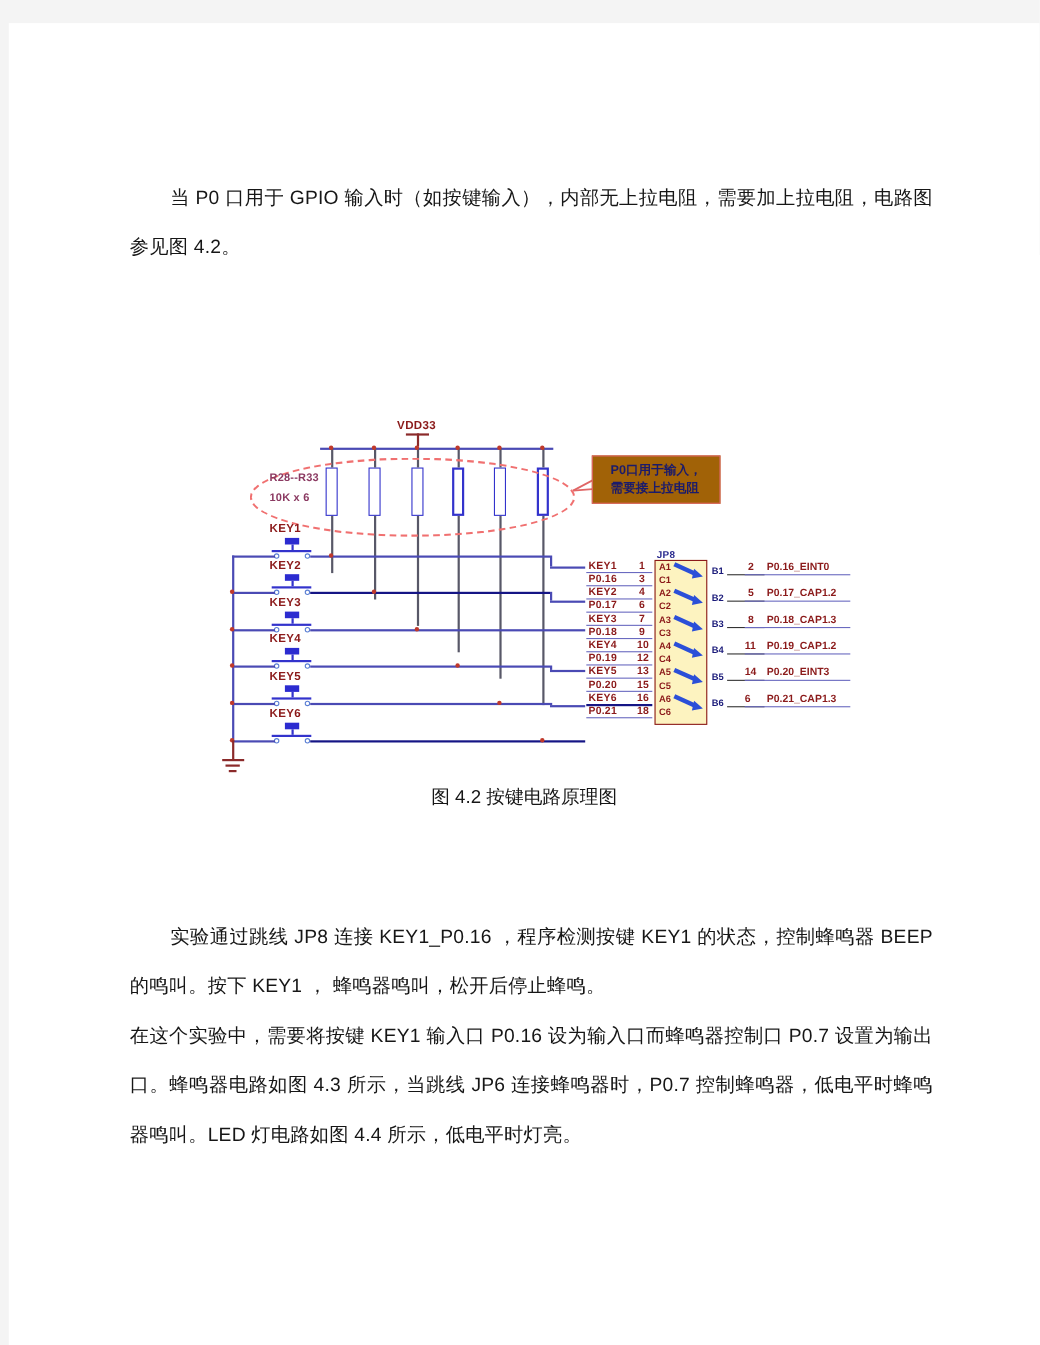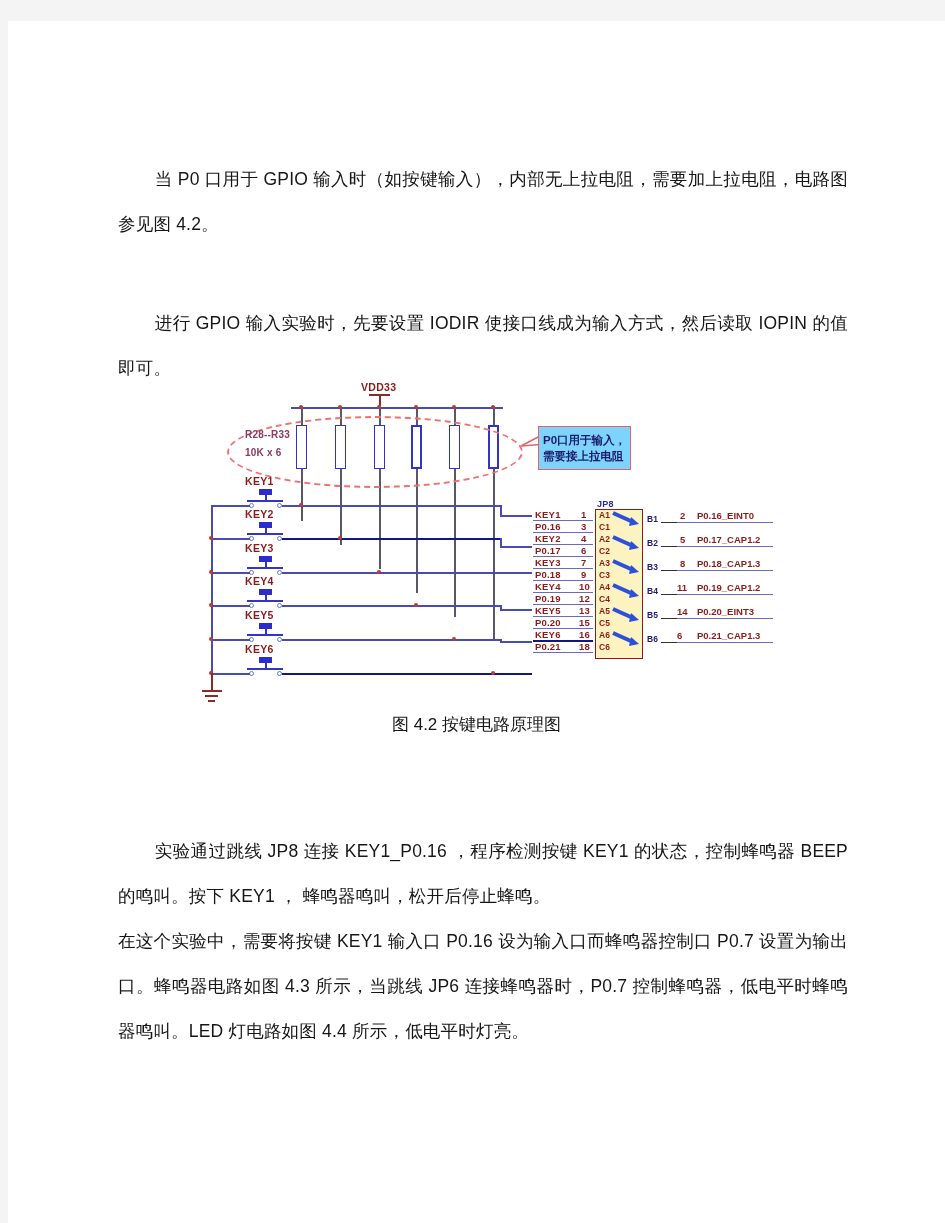--- a/index.html
+++ b/index.html
@@ -90,29 +90,28 @@
     font-size: 10px;
     font-weight: bold;
     color: #8b3a62;
     white-space: nowrap;
     letter-spacing: .2px;
   }
 
   
   .callout {
     position: absolute;
-    background: #7dd3fc;
+    background: #a16207;
     border: 1.6px solid #e06666;
-    padding: 5px 4px;
+    padding: 5px 16px;
     font-size: 11.5px;
     line-height: 16px;
     color: #1b1b6b;
     font-weight: bold;
     white-space: nowrap;
-    margin-top: 12px;
   }
   .callout-tail { position: absolute; }
 
   
   .sw-label {
     position: absolute;
     font-size: 10.5px;
     font-weight: bold;
     color: #8b1a1a;
     letter-spacing: .3px;
@@ -182,21 +181,20 @@
   .rline { position: absolute; height: 1.3px; background: #6a6ac0; }
   .rwire { position: absolute; height: 1.4px; background: #333; }
 </style>
 </head>
 <body>
 
 <div class="page">
 
   <p class="body-text indent" style="top:118px;">当 P0  口用于 GPIO 输入时（如按键输入），内部无上拉电阻，需要加上拉电阻，电路图参见图 4.2。</p>
 
-  <p class="body-text indent" style="top:262px;">进行 GPIO  输入实验时，先要设置 IODIR  使接口线成为输入方式，然后读取 IOPIN  的值即可。</p>
 
   <div class="figure">
 
     <div class="vdd-label" style="left:178px;top:0px;text-align:right;">VDD33</div>
     <div class="w wv" style="left:196px;top:13px;height:12px;background:#8b2a2a;"></div>
     <div class="w wh" style="left:186px;top:13px;width:21px;height:2px;background:#8b2a2a;"></div>
 
     <div class="w wh" style="left:108px;top:26px;width:212px;"></div>
 
     <div class="res" style="left:113px;top:44px;"></div>

